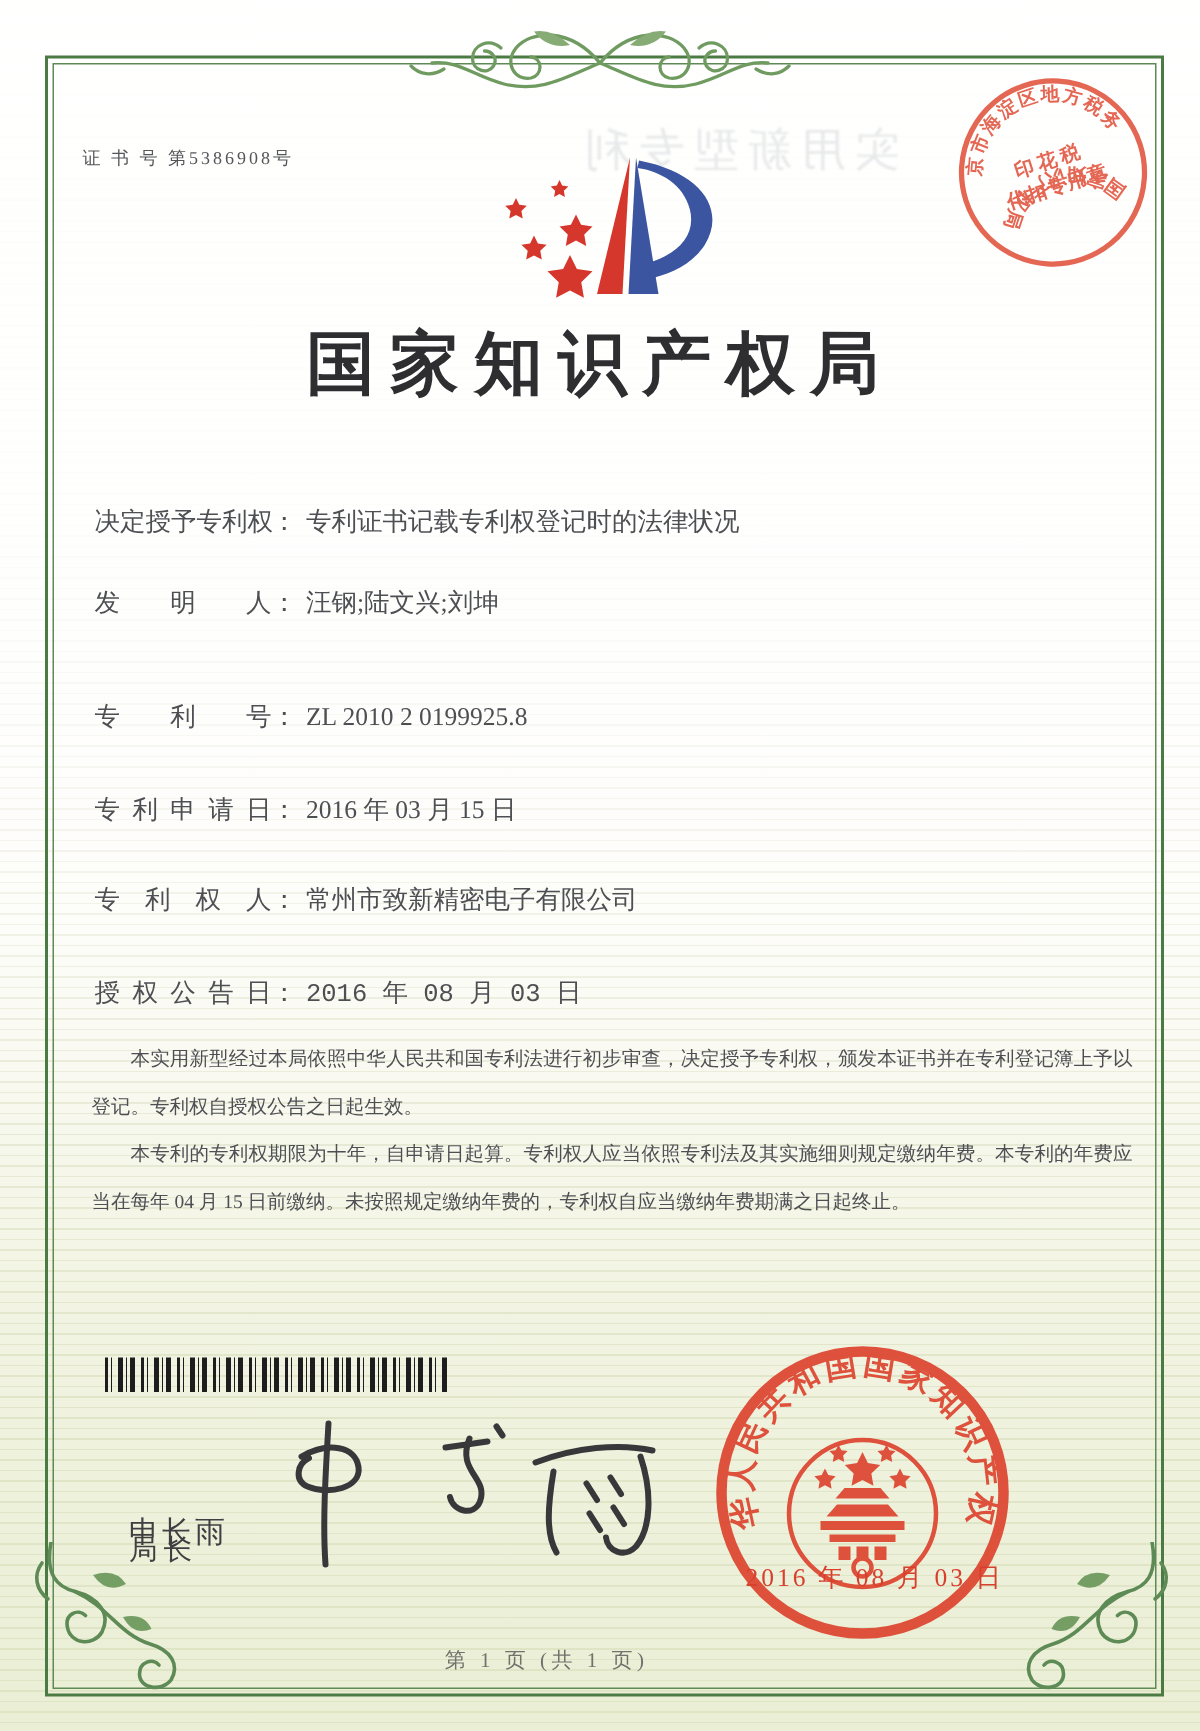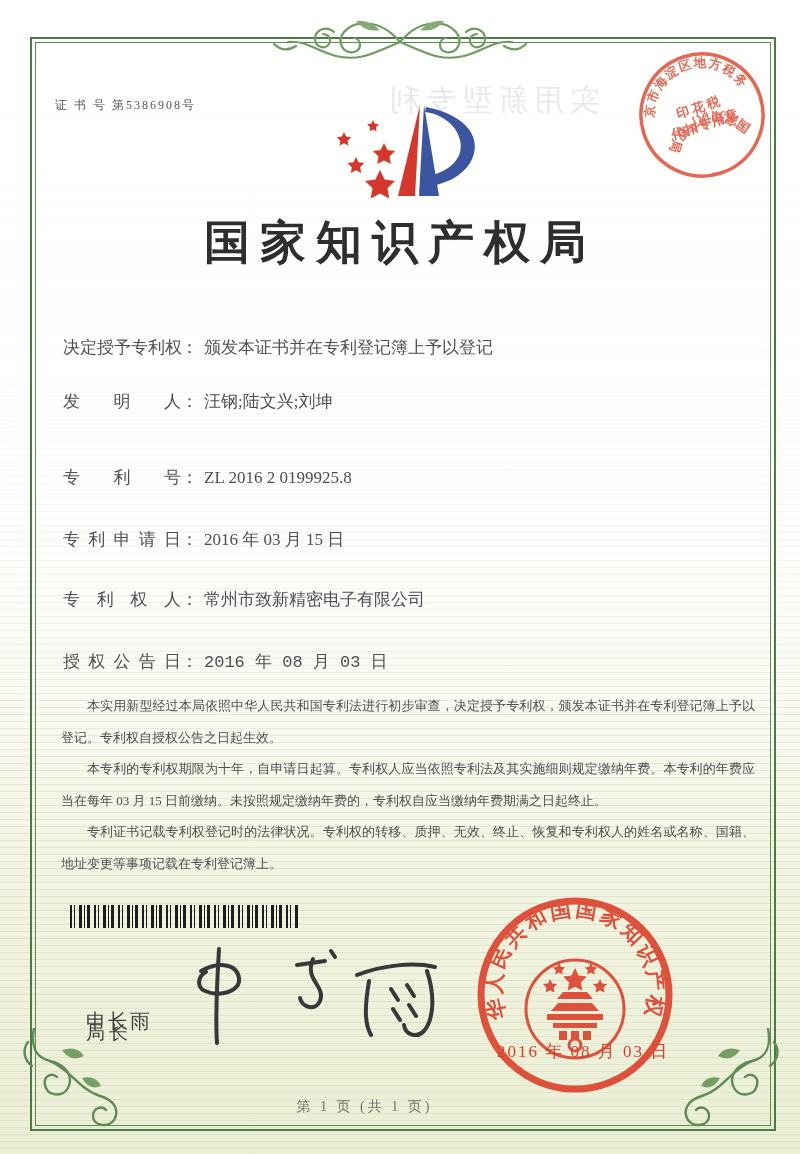--- a/index.html
+++ b/index.html
@@ -137,43 +137,42 @@
     </g>
     <path fill="#d6372c" d="M102,10 L80,101 L97,101 Z"></path>
     <path fill="#3b55a0" d="M106,10 L101,101 L121,101 Z"></path>
     <path fill="#3b55a0" d="M108,12 C150,20 166,45 152,68 C143,82 128,88 114,91 L115,80 C134,74 146,62 142,45 C138,28 122,19 107,17 Z"></path>
   </svg>
 
   <div class="title">国家知识产权局</div>
 
   <div class="fields">
     <div class="f-row">
-      <span class="f-label">决定授予专利权</span><span class="f-colon">：</span><span>颁发本证书并在专利登记簿上予以登记</span>
+      <span class="f-label">决定授予专利权</span><span class="f-colon">：</span><span>专利证书记载专利权登记时的法律状况</span>
     </div>
     <div class="f-row">
       <span class="f-label">发明人</span><span class="f-colon">：</span><span>汪钢;陆文兴;刘坤</span>
     </div>
     <div class="f-row">
-      <span class="f-label">专利号</span><span class="f-colon">：</span><span>ZL 2016 2 0199925.8</span>
+      <span class="f-label">专利号</span><span class="f-colon">：</span><span>ZL 2010 2 0199925.8</span>
     </div>
     <div class="f-row">
       <span class="f-label">专利申请日</span><span class="f-colon">：</span><span>2016 年 03 月 15 日</span>
     </div>
     <div class="f-row">
       <span class="f-label">专利权人</span><span class="f-colon">：</span><span>常州市致新精密电子有限公司</span>
     </div>
     <div class="f-row">
       <span class="f-label">授权公告日</span><span class="f-colon">：</span><span>2016 年 08 月 03 日</span>
     </div>
   </div>
 
   <div class="body-text">
     <p>本实用新型经过本局依照中华人民共和国专利法进行初步审查，决定授予专利权，颁发本证书并在专利登记簿上予以登记。专利权自授权公告之日起生效。</p>
-    <p>本专利的专利权期限为十年，自申请日起算。专利权人应当依照专利法及其实施细则规定缴纳年费。本专利的年费应当在每年 03 月 15 日前缴纳。未按照规定缴纳年费的，专利权自应当缴纳年费期满之日起终止。</p>
-    <p>专利证书记载专利权登记时的法律状况。专利权的转移、质押、无效、终止、恢复和专利权人的姓名或名称、国籍、地址变更等事项记载在专利登记簿上。</p>
+    <p>本专利的专利权期限为十年，自申请日起算。专利权人应当依照专利法及其实施细则规定缴纳年费。本专利的年费应当在每年 04 月 15 日前缴纳。未按照规定缴纳年费的，专利权自应当缴纳年费期满之日起终止。</p>
   </div>
 
   <div class="barcode"></div>
 
   <div class="signer-title">局长</div>
   <div class="signer-name">申长雨</div>
 
   <svg class="signature" width="260" height="112" viewBox="0 0 260 112">
     <g stroke="#38383b" stroke-width="4" fill="none" stroke-linecap="round" stroke-linejoin="round">
       <path d="M16,36 C34,26 52,29 54,43 C56,57 34,62 20,56 C11,52 13,41 21,37"></path>

